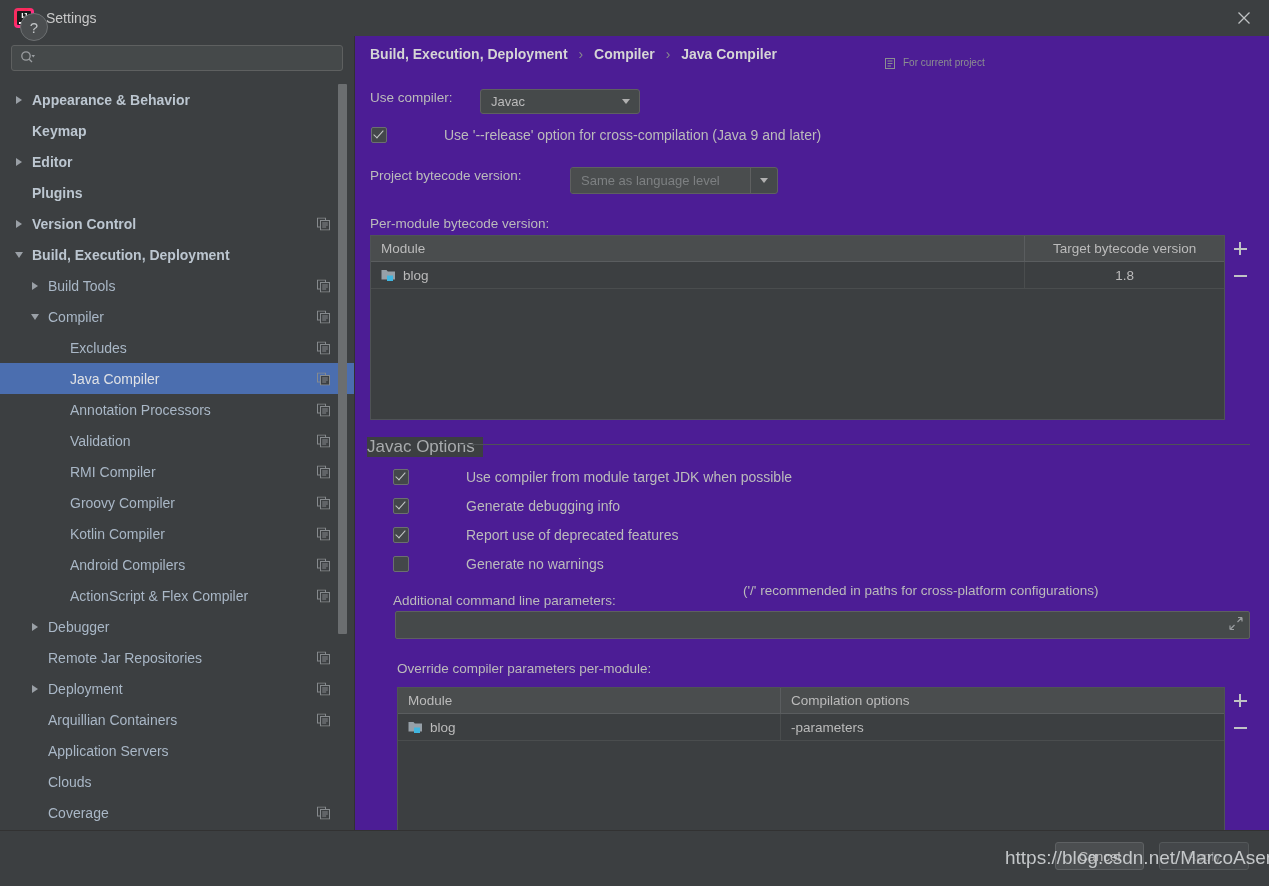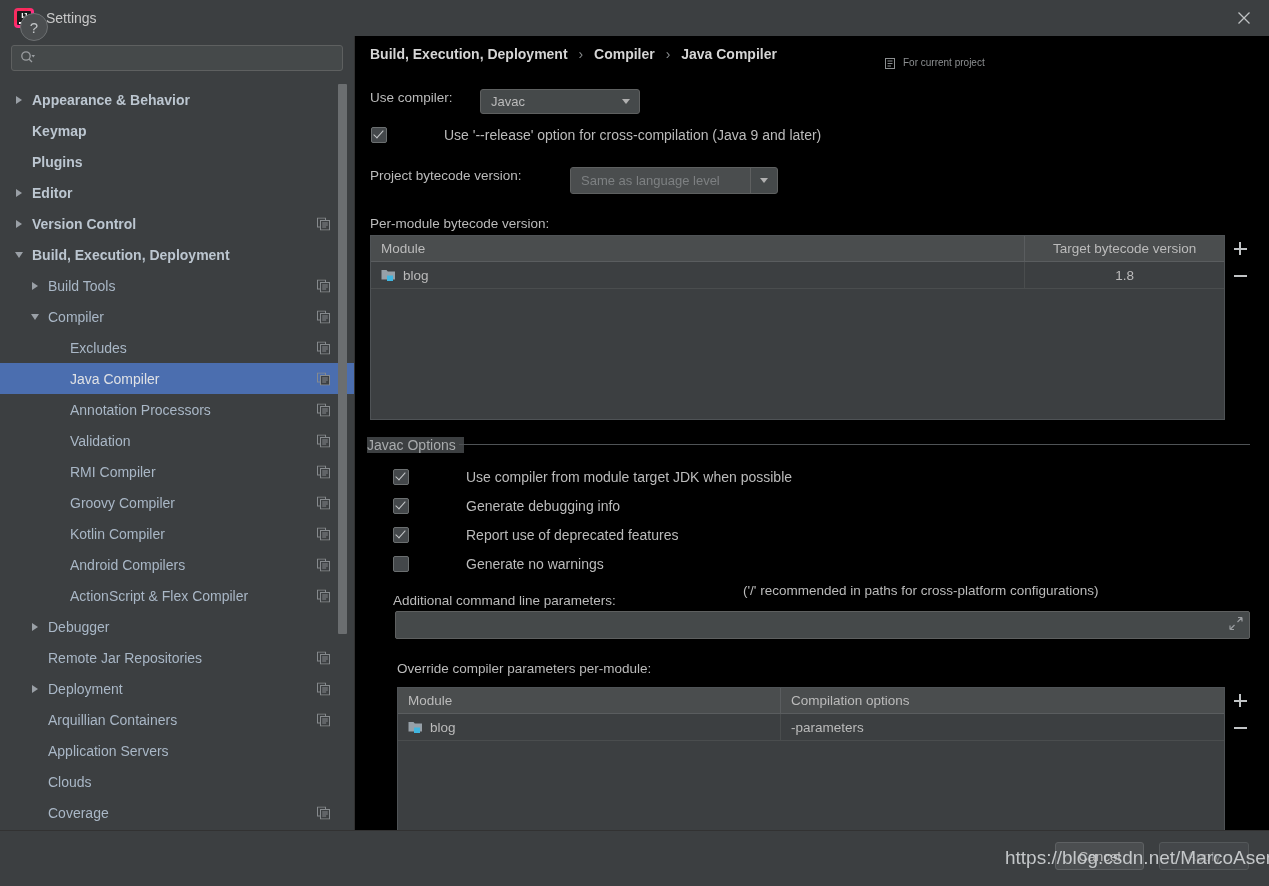--- a/index.html
+++ b/index.html
@@ -169,21 +169,21 @@
     background: #6b6e70;
     border-radius: 1px;
   }
 
   
   .main {
     position: absolute;
     left: 355px; top: 36px;
     width: 914px;
     height: 794px;
-    background: #000000;
+    background: #4c1d95;
     overflow: hidden;
   }
   .breadcrumb {
     position: absolute;
     left: 15px; top: 10px;
     font-size: 14px;
     font-weight: bold;
     color: #d5d5d5;
     white-space: nowrap;
   }
@@ -338,21 +338,21 @@
     position: absolute;
     background: #c0c3c5;
   }
   .plus:before { left: 0; top: 5.5px; width: 13px; height: 2px; }
   .plus:after  { top: 0; left: 5.5px; height: 13px; width: 2px; }
   .minus:before { left: 0; top: 5.5px; width: 13px; height: 2px; }
 
   
   .group-title {
     position: absolute;
-    font-size: 14px;
+    font-size: 17px;
     color: #a8abad;
     background: #3c3f41;
     padding-right: 8px;
     white-space: nowrap;
   }
   .group-line {
     position: absolute;
     height: 1px;
     background: #4f5356;
   }
@@ -477,29 +477,29 @@
           </div>
           <div class="tree-label bold" style="margin-left: 6px;">Appearance &amp; Behavior</div>
         </div>
         <div class="tree-row">
           <div style="width: 12px; flex: 0 0 auto;"></div>
           <div class="tree-arrow"></div>
           <div class="tree-label bold" style="margin-left: 6px;">Keymap</div>
         </div>
         <div class="tree-row">
           <div style="width: 12px; flex: 0 0 auto;"></div>
-          <div class="tree-arrow"></div>
-          <div class="tree-label bold" style="margin-left: 6px;">Plugins</div>
-        </div>
-        <div class="tree-row">
-          <div style="width: 12px; flex: 0 0 auto;"></div>
           <div class="tree-arrow">
             <span class="tri-r"></span>
           </div>
           <div class="tree-label bold" style="margin-left: 6px;">Editor</div>
+        </div>
+        <div class="tree-row">
+          <div style="width: 12px; flex: 0 0 auto;"></div>
+          <div class="tree-arrow"></div>
+          <div class="tree-label bold" style="margin-left: 6px;">Plugins</div>
         </div>
         <div class="tree-row">
           <div style="width: 12px; flex: 0 0 auto;"></div>
           <div class="tree-arrow">
             <span class="tri-r"></span>
           </div>
           <div class="tree-label bold" style="margin-left: 6px;">Version Control</div>
           <span class="copy-icon"><svg width="13" height="13" viewBox="0 0 13 13">
               <rect x="0.5" y="0.5" width="8" height="9" stroke="#868a8d" stroke-width="1" fill="none"></rect>
               <rect x="3.5" y="3" width="9" height="9.5" stroke="#868a8d" stroke-width="1" fill="#3c3f41"></rect>

